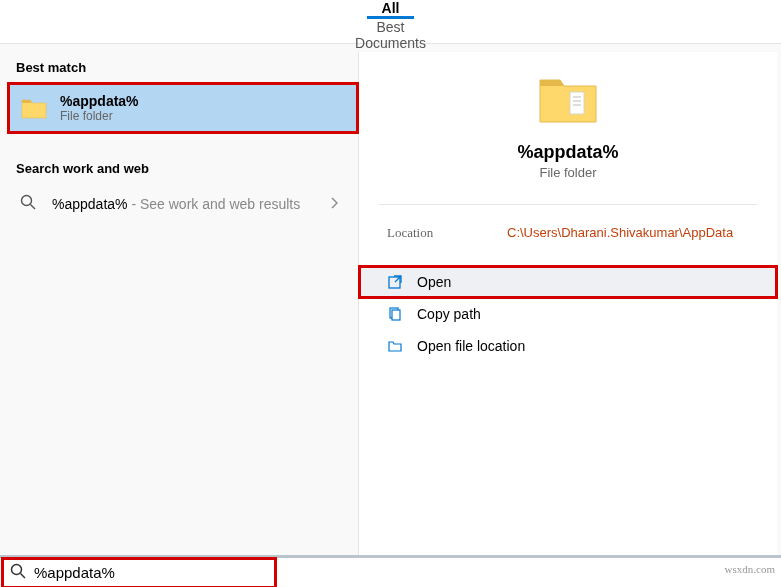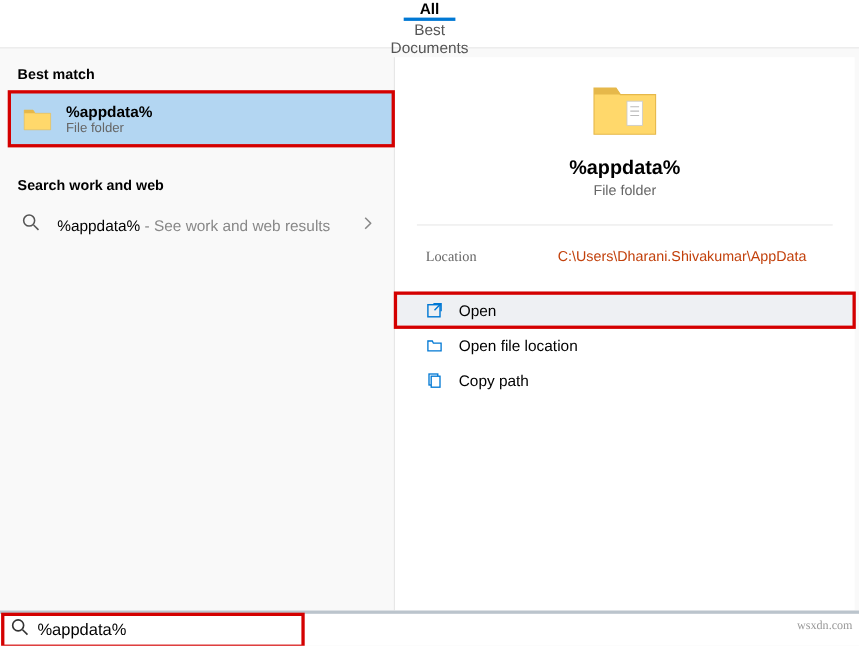--- a/index.html
+++ b/index.html
@@ -155,34 +155,34 @@
             <rect x="2" y="3" width="11" height="11" stroke="#0078d4" stroke-width="1.3" fill="none"></rect>
             <path d="M7 2 L14 2 L14 9 M14 2 L8 8" stroke="#0078d4" stroke-width="1.3" fill="none"></path>
           </svg>
       </span>
       <span>Open</span>
     </div>
 
     <div class="action">
       <span class="action-icon">
         <svg width="16" height="16" viewBox="0 0 16 16">
-            <path d="M2 4 L6 4 L7 6 L14 6 L14 13 L2 13 Z" stroke="#0078d4" stroke-width="1.2" fill="none"></path>
+            <rect x="3" y="2" width="8" height="10" stroke="#0078d4" stroke-width="1.2" fill="none"></rect>
+            <rect x="5" y="4" width="8" height="10" stroke="#0078d4" stroke-width="1.2" fill="#fff"></rect>
           </svg>
       </span>
-      <span>Open file location</span>
+      <span>Copy path</span>
     </div>
 
     <div class="action">
       <span class="action-icon">
         <svg width="16" height="16" viewBox="0 0 16 16">
-            <rect x="3" y="2" width="8" height="10" stroke="#0078d4" stroke-width="1.2" fill="none"></rect>
-            <rect x="5" y="4" width="8" height="10" stroke="#0078d4" stroke-width="1.2" fill="#fff"></rect>
+            <path d="M2 4 L6 4 L7 6 L14 6 L14 13 L2 13 Z" stroke="#0078d4" stroke-width="1.2" fill="none"></path>
           </svg>
       </span>
-      <span>Copy path</span>
+      <span>Open file location</span>
     </div>
   </div>
 </div>
 
 <div class="search-bar">
   <div class="search-box-wrap">
     <span class="search-icon">
       <svg width="16" height="16" viewBox="0 0 16 16">
           <circle cx="6.5" cy="6.5" r="5" stroke="#333" stroke-width="1.5" fill="none"></circle>
           <path d="M10.5 10.5 L15 15" stroke="#333" stroke-width="1.5"></path>

